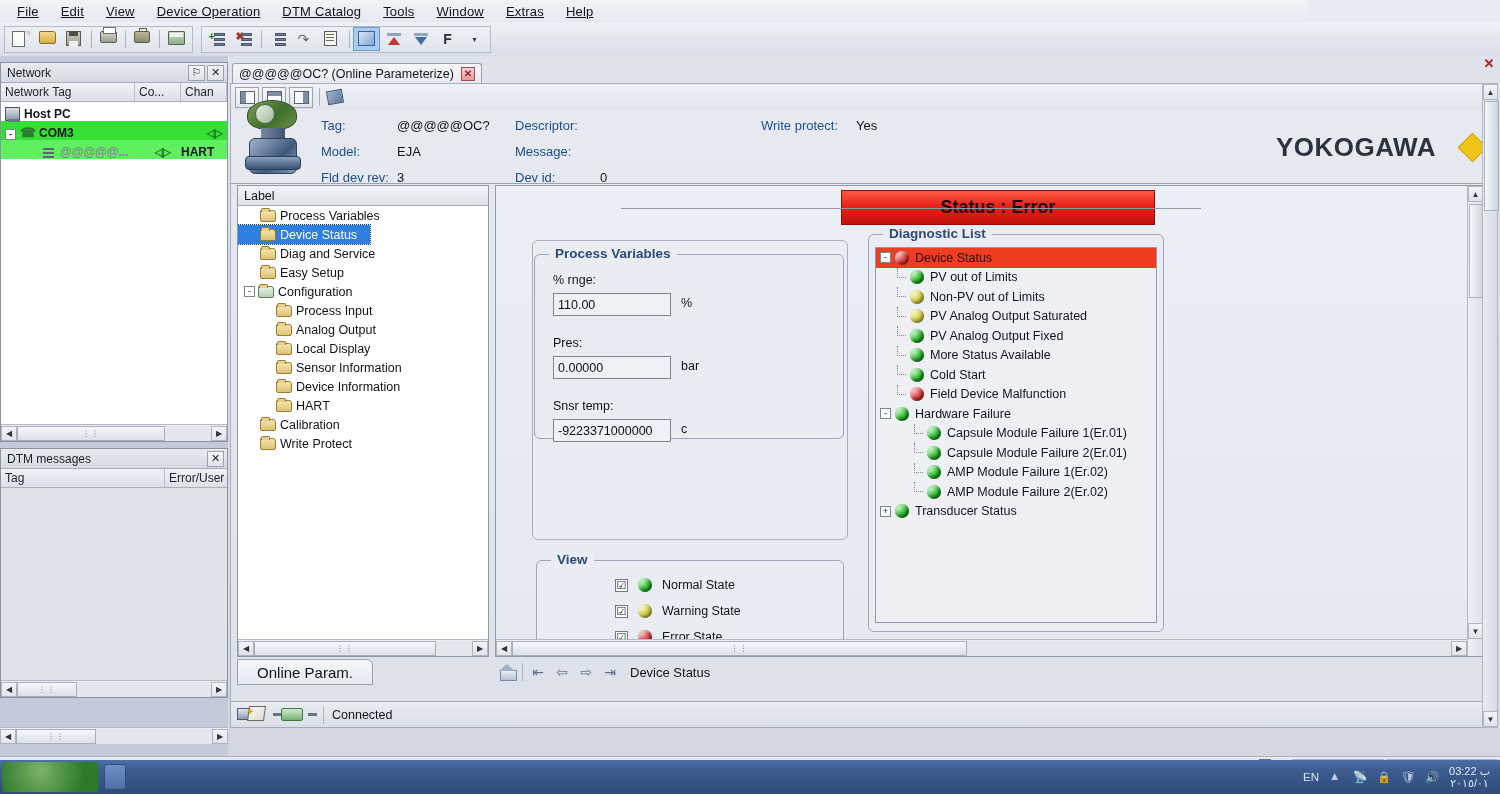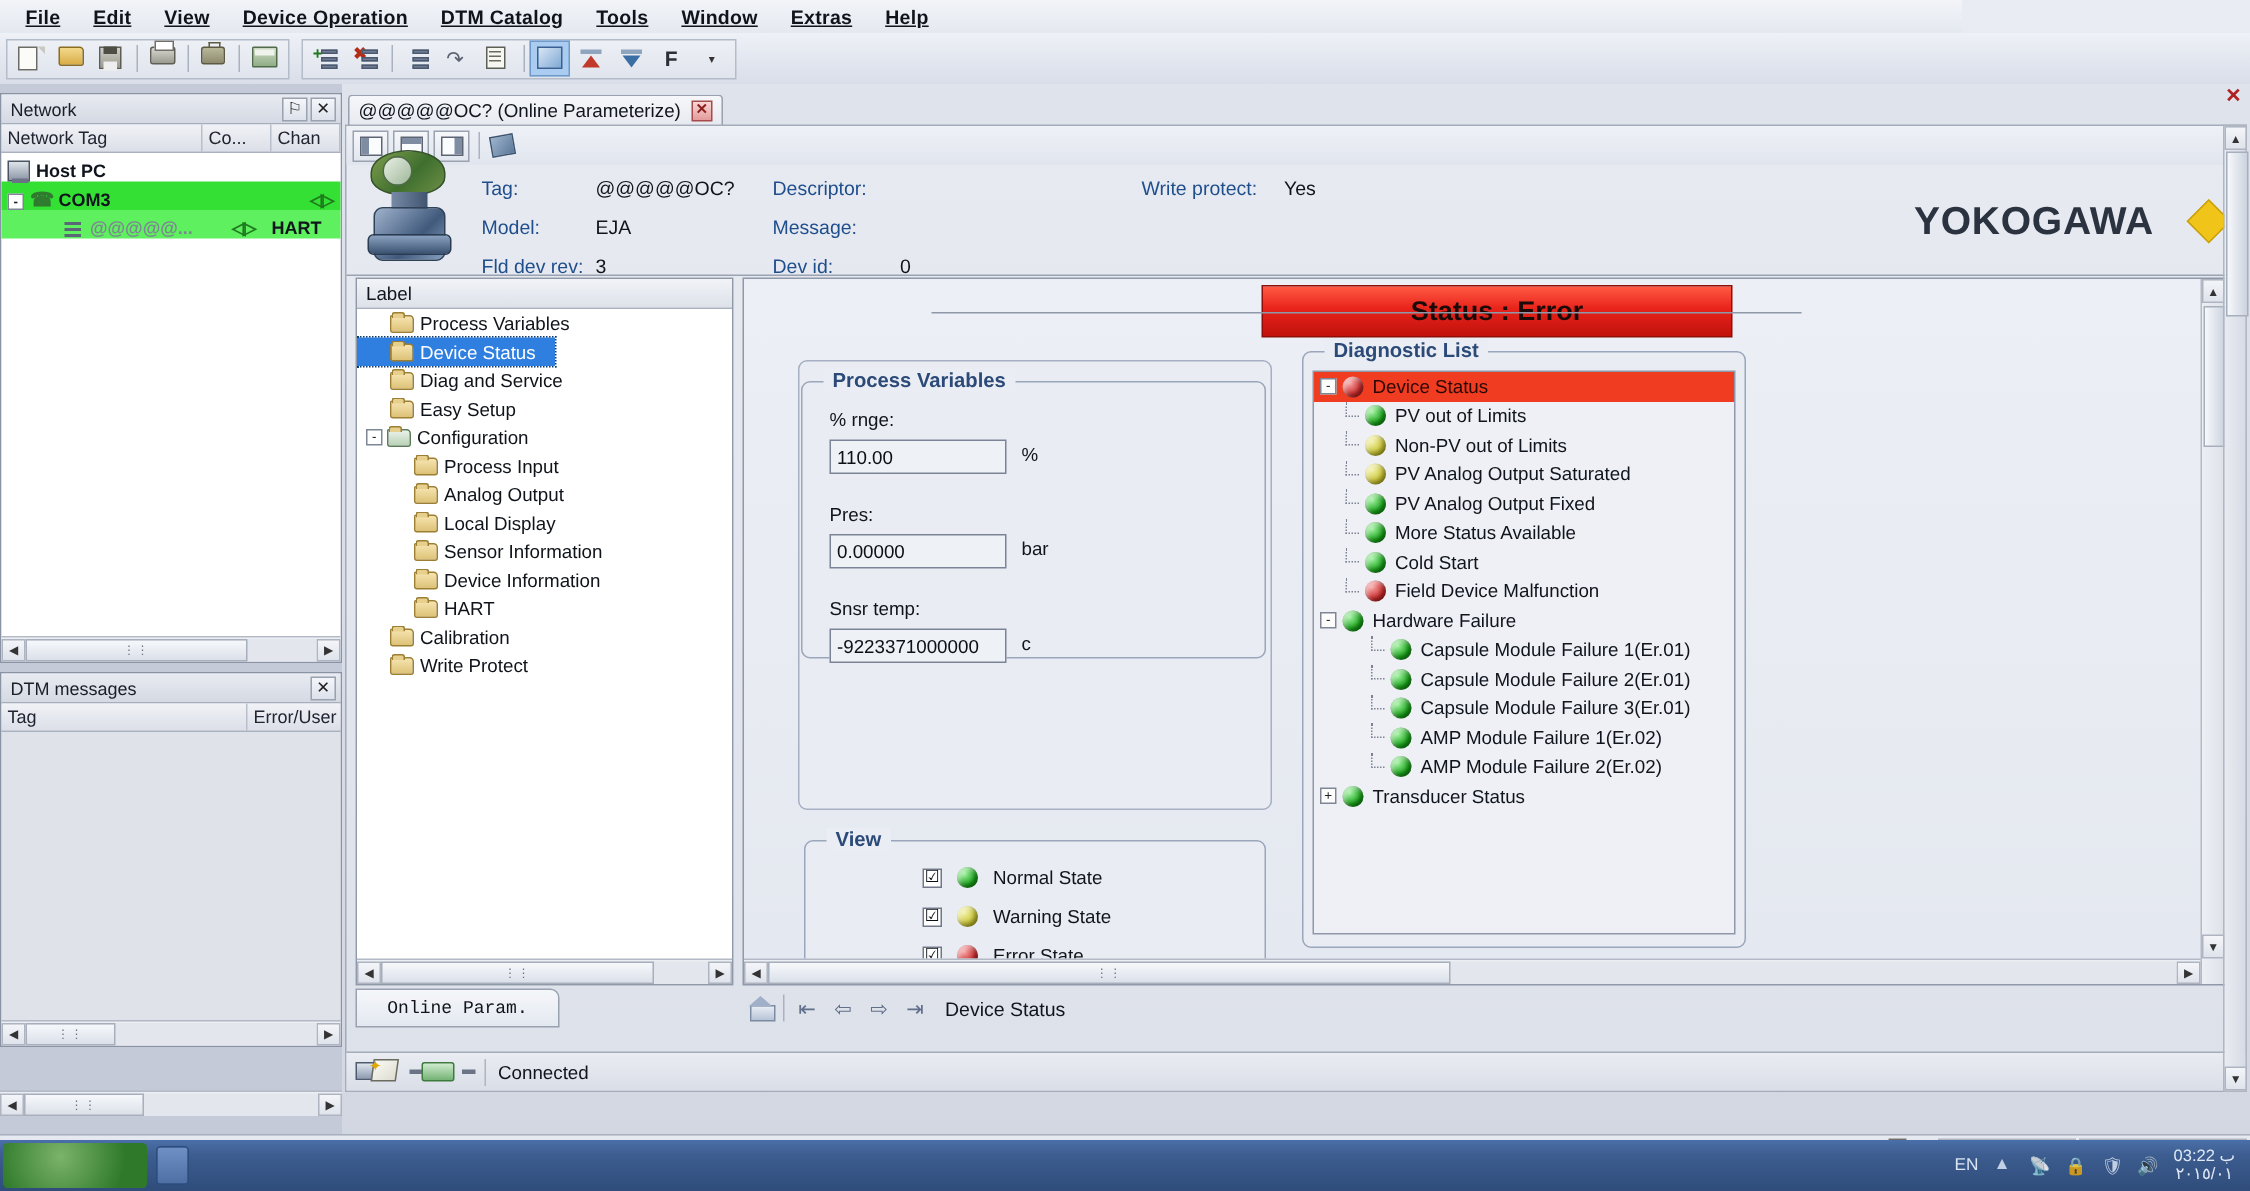--- a/index.html
+++ b/index.html
@@ -14,21 +14,21 @@
   #app {
     position: relative;
     width: 1500px; height: 794px;
     background: linear-gradient(180deg,#e9ecf2 0%,#dfe3ec 40%,#d6dbe6 100%);
   }
 
   
   .menubar {
     position:absolute; left:0; top:0; width:1308px; height:22px;
     background: linear-gradient(180deg,#f2f4f8 0%,#e4e8f0 100%);
-    display:flex; align-items:center; padding-left:6px;font-weight:bold;
+    display:flex; align-items:center; padding-left:6px;
   }
   .menu-item {
     padding: 2px 11px; font-size:13px; color:#10131a; cursor:default;
     letter-spacing:.2px;
   }
   .menu-item .u { text-decoration: underline; }
 
   
   .toolbar {
     position:absolute; left:0; top:22px; width:1500px; height:34px;
@@ -257,21 +257,21 @@
   }
   .cursor-arrow{
     position:absolute; width:0;height:0; pointer-events:none;
   }
 
   .tab-online{
     position:absolute; left:6px; top:474px; width:136px; height:26px;
     background:linear-gradient(180deg,#f5f7fa,#e4e8f0);
     border:1px solid #9aa2b0; border-radius:0 6px 0 0;
     display:flex; align-items:center; justify-content:center;
-    font-size:12px; color:#10141c;font-family:Liberation Mono, monospace;
+    font-size:15px; color:#10141c;
   }
 
   .right-pane{
     position:absolute; left:264px; top:0px; width:990px; height:472px;
     background:linear-gradient(180deg,#eceff5,#e4e8f0);
     border:1px solid #9099a8;
   }
   .rp-inner{ position:absolute; left:0;top:0;right:17px;bottom:17px; overflow:hidden;}
 
   .status-banner{
@@ -863,26 +863,20 @@
                   <div class="drow" style="padding-left:38px;">
                     <span class="dline"></span>
                     <span class="led green"></span>
                     <span style="width:6px;flex:none;"></span>
                     <span>Capsule Module Failure 2(Er.01)</span>
                   </div>
                   <div class="drow" style="padding-left:38px;">
                     <span class="dline"></span>
                     <span class="led green"></span>
                     <span style="width:6px;flex:none;"></span>
-                    <span>Capsule Module Failure 3(Er.01)</span>
-                  </div>
-                  <div class="drow" style="padding-left:38px;">
-                    <span class="dline"></span>
-                    <span class="led green"></span>
-                    <span style="width:6px;flex:none;"></span>
                     <span>AMP Module Failure 1(Er.02)</span>
                   </div>
                   <div class="drow" style="padding-left:38px;">
                     <span class="dline"></span>
                     <span class="led green"></span>
                     <span style="width:6px;flex:none;"></span>
                     <span>AMP Module Failure 2(Er.02)</span>
                   </div>
 
                   <div class="drow" style="padding-left:4px;">

